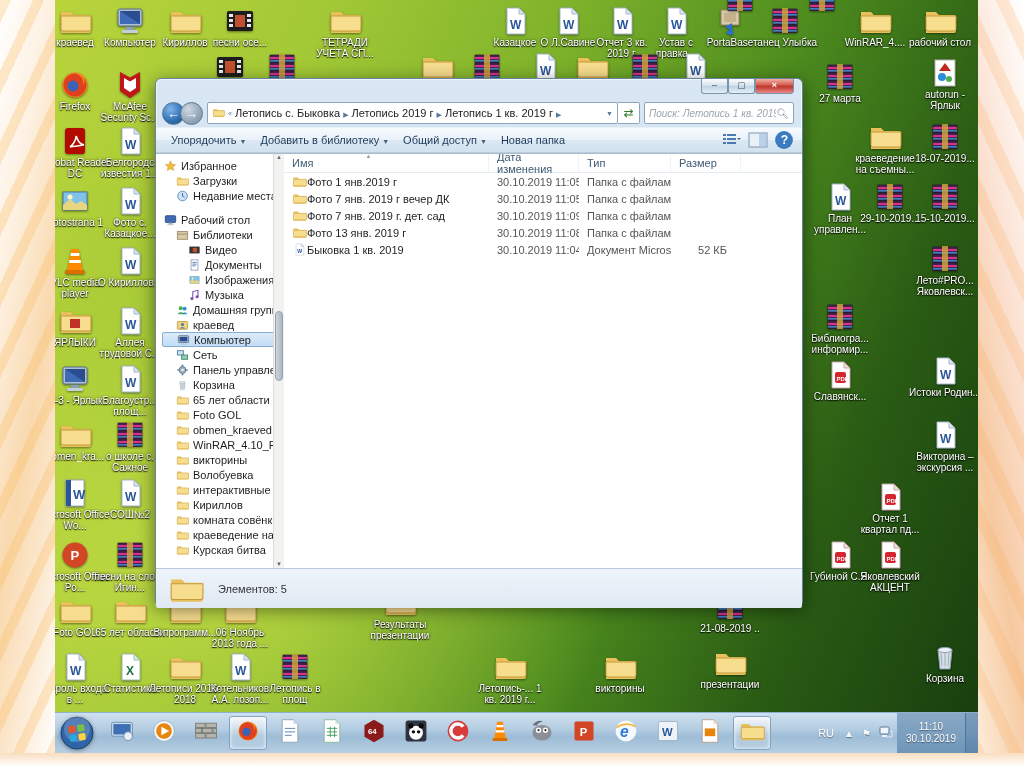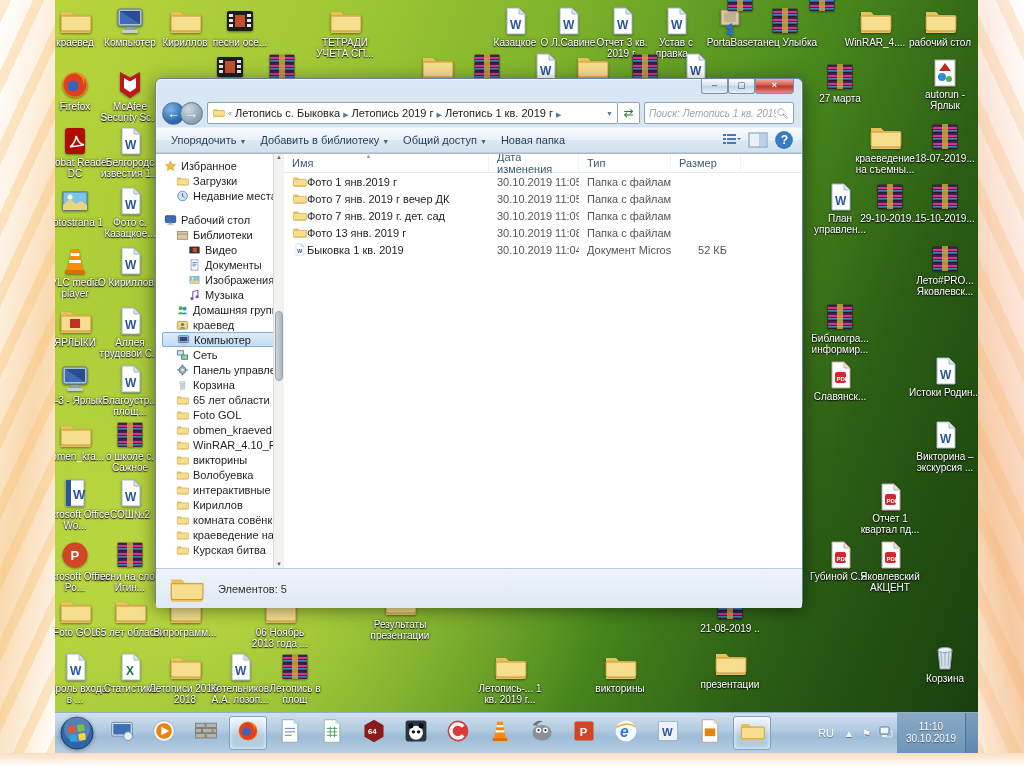--- a/index.html
+++ b/index.html
@@ -889,21 +889,21 @@
       </div>
       <div class="dicon" style="left: 94px; top: 596px;">
         <div class="glyph">
           <svg viewBox="0 0 34 30">
             <path d="M3 6h10l3 3h15a2 2 0 0 1 2 2v14a2 2 0 0 1-2 2H3z" fill="#e9c05a"></path>
             <path d="M3 10h30v13a2 2 0 0 1-2 2H5a2 2 0 0 1-2-2z" fill="#f7de8f" stroke="#c49a3c"></path>
           </svg>
         </div>
         <div class="lbl">В программ...</div>
       </div>
-      <div class="dicon" style="left: 149px; top: 596px; margin-left: 40px;">
+      <div class="dicon" style="left: 149px; top: 596px;">
         <div class="glyph">
           <svg viewBox="0 0 34 30">
             <path d="M3 6h10l3 3h15a2 2 0 0 1 2 2v14a2 2 0 0 1-2 2H3z" fill="#e9c05a"></path>
             <path d="M3 10h30v13a2 2 0 0 1-2 2H5a2 2 0 0 1-2-2z" fill="#f7de8f" stroke="#c49a3c"></path>
           </svg>
         </div>
         <div class="lbl">06 Ноябрь 2013 года ...</div>
       </div>
       <div class="dicon" style="left: 309px; top: 588px;">
         <div class="glyph">

